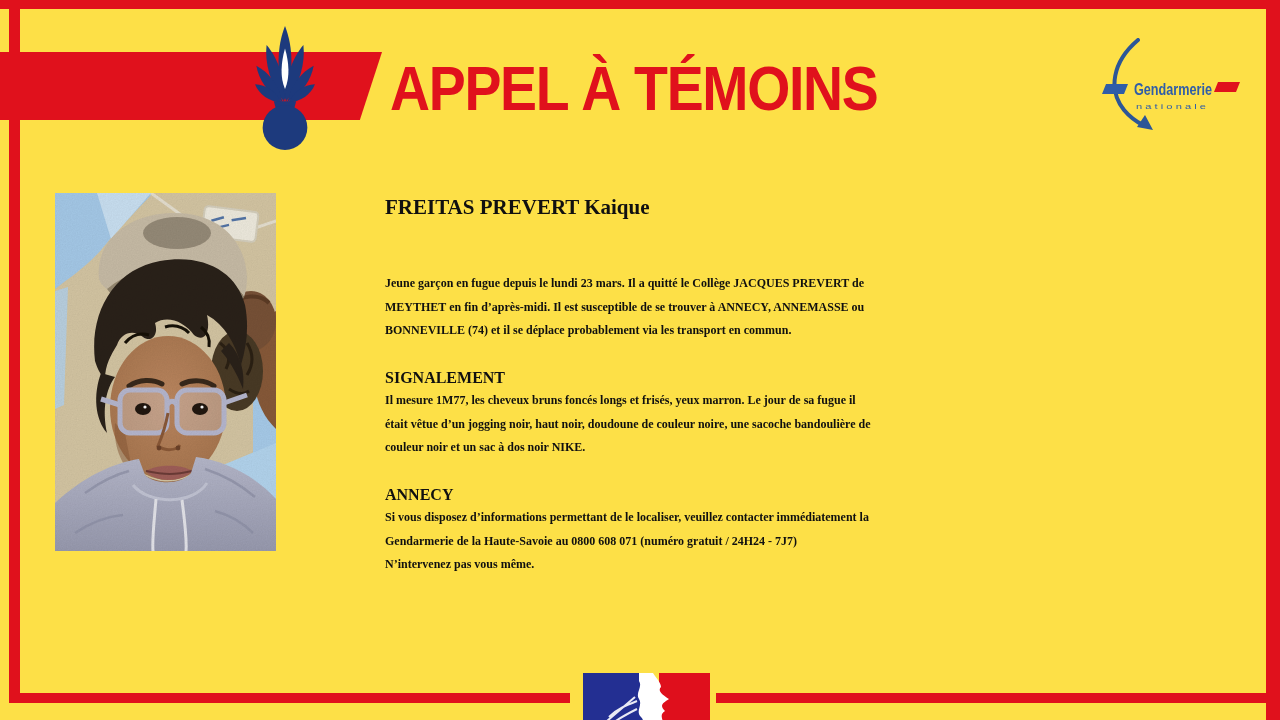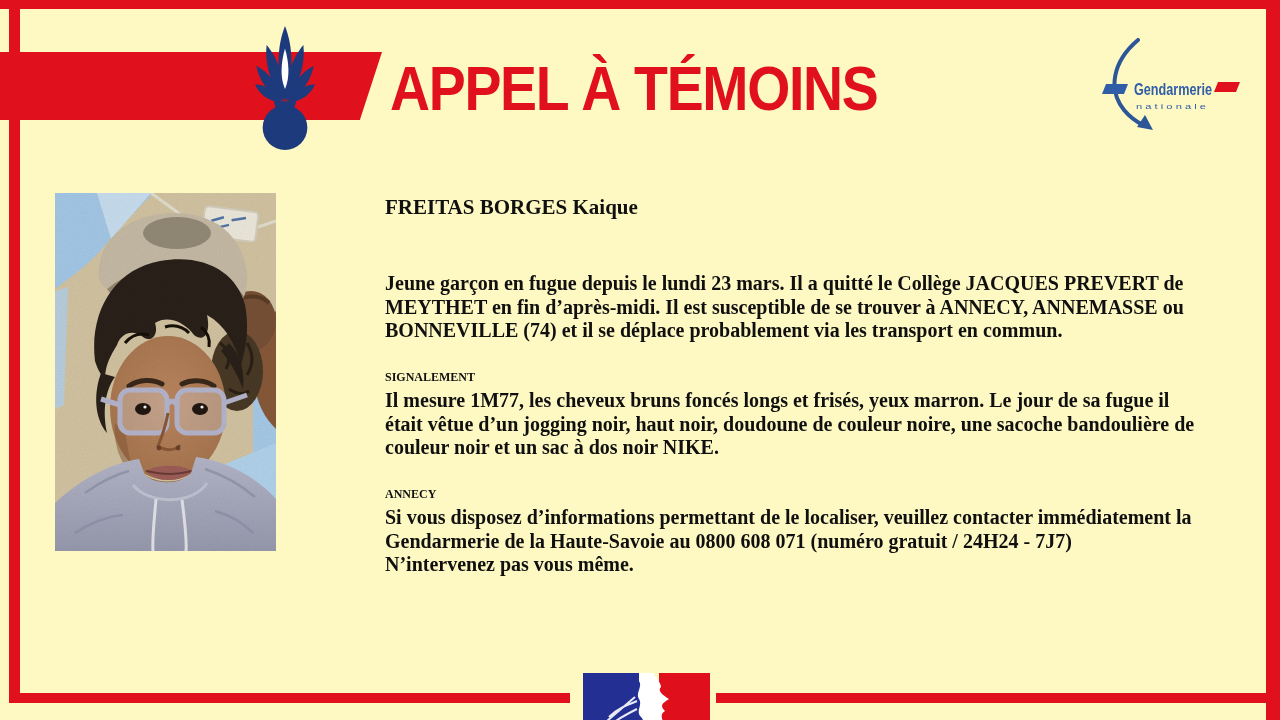--- a/index.html
+++ b/index.html
@@ -1,17 +1,17 @@
 <!DOCTYPE html>
 <html><head>
 <meta charset="utf-8">
 <style>
   html,body { margin:0; padding:0; background:#ffffff; }
   .page {
-    position:relative; width:1280px; height:720px; background:#fef9c3;
+    position:relative; width:1280px; height:720px; background:#fde047;
     overflow:hidden; font-family:"Liberation Serif", serif;
   }
   
   .frame-top    { position:absolute; left:0;    top:0;   width:1280px; height:9px;  background:#e0111c; }
   .frame-left   { position:absolute; left:9px;  top:9px; width:11px;  height:694px; background:#e0111c; }
   .frame-right  { position:absolute; left:1266px;top:9px; width:14px; height:711px; background:#e0111c; }
   .frame-bottom-left  { position:absolute; left:9px;   top:693px; width:561px; height:10px; background:#e0111c; }
   .frame-bottom-right { position:absolute; left:716px; top:693px; width:564px; height:10px; background:#e0111c; }
   
   .red-band {
@@ -28,25 +28,25 @@
   
   .gn-logo { position:absolute; left:1096px; top:38px; width:152px; height:100px; }
   .gn-logo text { font-family:"Liberation Sans", sans-serif; }
   
   .photo-svg { position:absolute; left:55px; top:193px; width:221px; height:358px; }
   
   .content { position:absolute; left:385px; top:194px; width:820px; color:#101010; }
   .person-name  { font-size:21px; font-weight:bold; line-height:26px; }
   .person-birth { font-size:16px; font-weight:bold; line-height:22px; }
   .para {
-    margin:0; font-size:20px; font-weight:bold; line-height:23.5px;
+    margin:0; font-size:12px; font-weight:bold; line-height:23.5px;
     white-space:pre-line;
   }
   .para.intro { margin-top:52px; }
-  .section-heading { margin-top:23px; font-size:12px; font-weight:bold; line-height:23.5px; }
+  .section-heading { margin-top:23px; font-size:16px; font-weight:bold; line-height:23.5px; }
   
   .marianne { position:absolute; left:583px; top:673px; width:127px; height:47px; overflow:hidden; }
 </style>
 </head>
 <body>
 
 <div class="page">
 
   <div class="frame-top"></div>
   <div class="frame-left"></div>
@@ -157,21 +157,21 @@
 
     <path d="M0,358 L0,310 C28,284 58,270 84,266 L90,282 C101,292 126,292 136,280 L141,264
              C172,268 201,284 221,306 L221,358 Z" fill="url(#hoodG)"></path>
     <path d="M78,292 C94,312 138,312 152,290" stroke="#c6c8d8" stroke-width="3" fill="none"></path>
     <path d="M30,300 C44,290 58,282 74,278 M150,276 C168,282 186,292 200,304 M20,340 q24,-16 48,-18 M160,318 q22,6 38,22" stroke="#8f91a8" stroke-width="2.5" fill="none" opacity="0.7"></path>
     <path d="M101,306 C99,330 97,346 98,358 M127,307 C130,330 132,346 131,358" stroke="#e8e8ee" stroke-width="3" fill="none"></path>
     <rect x="0" y="0" width="221" height="358" filter="url(#grain)" opacity="0.12"></rect>
   </svg>
 
   <div class="content">
-    <div class="person-name">FREITAS BORGES Kaique</div>
+    <div class="person-name">FREITAS PREVERT Kaique</div>
     <p class="para intro">Jeune garçon en fugue depuis le lundi 23 mars. Il a quitté le Collège JACQUES PREVERT de
 MEYTHET en fin d’après-midi. Il est susceptible de se trouver à ANNECY, ANNEMASSE ou
 BONNEVILLE (74) et il se déplace probablement via les transport en commun.</p>
     <div class="section-heading">SIGNALEMENT</div>
     <p class="para">Il mesure 1M77, les cheveux bruns foncés longs et frisés, yeux marron. Le jour de sa fugue il
 était vêtue d’un jogging noir, haut noir, doudoune de couleur noire, une sacoche bandoulière de
 couleur noir et un sac à dos noir NIKE.</p>
     <div class="section-heading">ANNECY</div>
     <p class="para">Si vous disposez d’informations permettant de le localiser, veuillez contacter immédiatement la
 Gendarmerie de la Haute-Savoie au 0800 608 071 (numéro gratuit / 24H24 - 7J7)

